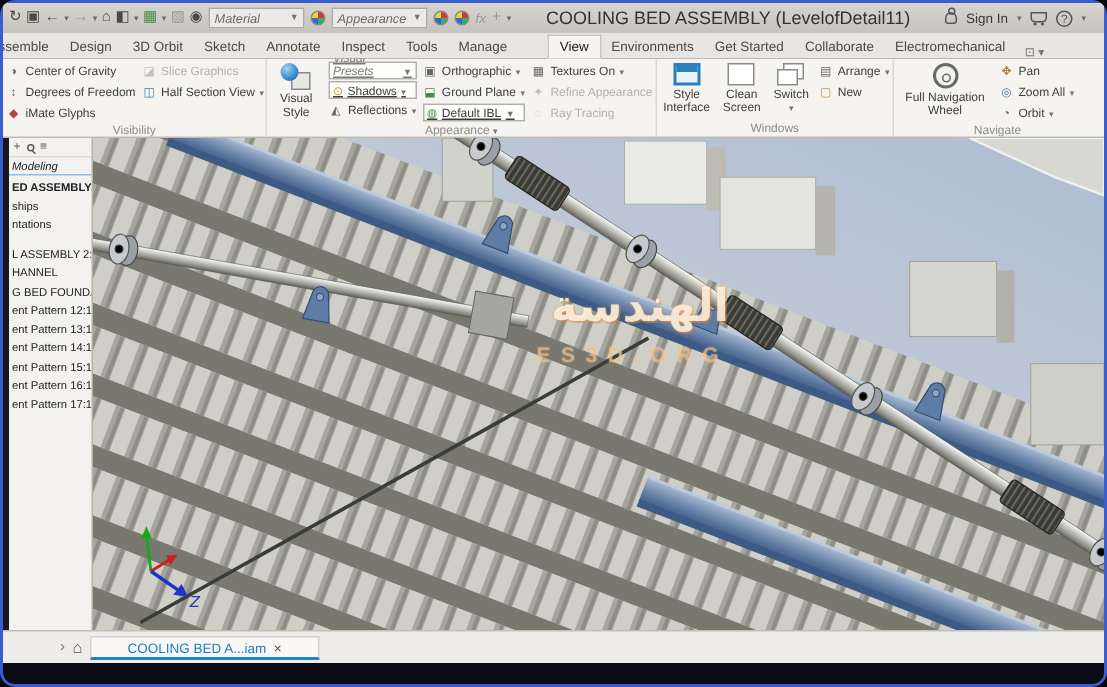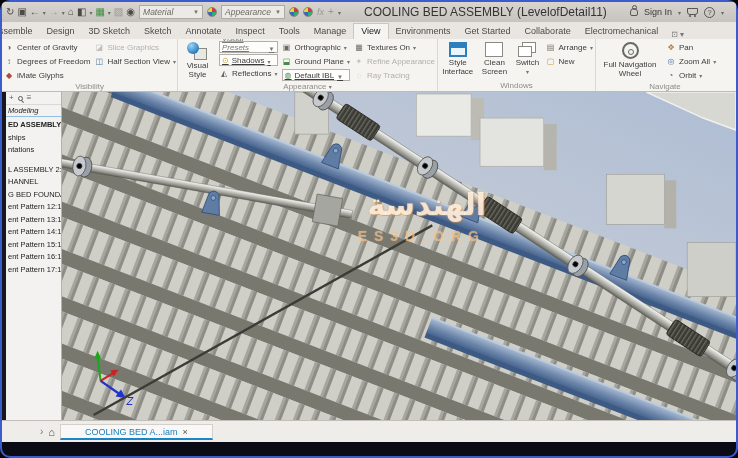--- a/index.html
+++ b/index.html
@@ -21,21 +21,21 @@
   .tb-right { display:flex; align-items:center; gap:6px; margin-right:8px; }
   .person { width:8px; height:8px; border:1px solid #555; border-radius:50% 50% 2px 2px; position:relative; }
   .person:before { content:""; position:absolute; left:1.5px; top:-4px; width:3px; height:3px; border:1px solid #555; border-radius:50%; }
   .cart { width:11px; height:7px; border:1px solid #555; border-radius:0 0 3px 3px; position:relative; margin-top:-2px; }
   .cart:after { content:""; position:absolute; left:1px; bottom:-3px; width:2px; height:2px; background:#555; border-radius:50%; box-shadow:5px 0 0 #555; }
   .help { width:11px; height:11px; border:1px solid #555; border-radius:50%; font-size:8px; display:flex; align-items:center; justify-content:center; color:#555; }
 
   
   .tabsrow { height:17px; background:#e9e6e2; display:flex; align-items:flex-end; font-size:9px; color:#4a4a46; margin-left:-16px; flex:0 0 auto; }
   .rtab { padding:2px 7px 3px; white-space:nowrap; cursor:default; }
-  .rtab.active { background:#f6f4f1; color:#222; border:1px solid #c9c6c1; border-bottom:none; }
+  .rtab.active { background:#f6f4f1; color:#222; border:1px solid #c9c6c1; border-bottom:none;margin-left:20px; }
   .ribbon-opts { font-size:8px; color:#777; padding:0 6px; }
 
   
   .ribbon { height:53px; background:#f6f4f1; border-bottom:1px solid #bfbcb7; display:flex; font-size:8px; color:#3c3c3c; flex:0 0 auto; overflow:hidden; }
   .group { display:flex; flex-direction:column; border-right:1px solid #dbd8d3; padding:1px 2px 0; }
   .gbody { flex:1; display:flex; gap:4px; align-items:stretch; }
   .glabel { height:10px; text-align:center; color:#8d8d88; font-size:8px; line-height:10px; }
   .col { display:flex; flex-direction:column; justify-content:flex-start; gap:1px; padding-top:1px; }
   .sbtn { display:flex; align-items:center; gap:3px; height:13px; white-space:nowrap; cursor:default; }
   .sbtn.disabled { color:#b3b0ab; }
@@ -128,21 +128,21 @@
         <span class="tinyarrow">▾</span>
         <span class="cart"></span>
         <span class="help">?</span>
         <span class="tinyarrow">▾</span>
       </div>
     </div>
 
     <div class="tabsrow">
       <span class="rtab">Assemble</span>
       <span class="rtab">Design</span>
-      <span class="rtab">3D Sketch</span>
+      <span class="rtab">3D Orbit</span>
       <span class="rtab">Sketch</span>
       <span class="rtab">Annotate</span>
       <span class="rtab">Inspect</span>
       <span class="rtab">Tools</span>
       <span class="rtab">Manage</span>
       <span class="rtab active">View</span>
       <span class="rtab">Environments</span>
       <span class="rtab">Get Started</span>
       <span class="rtab">Collaborate</span>
       <span class="rtab">Electromechanical</span>

